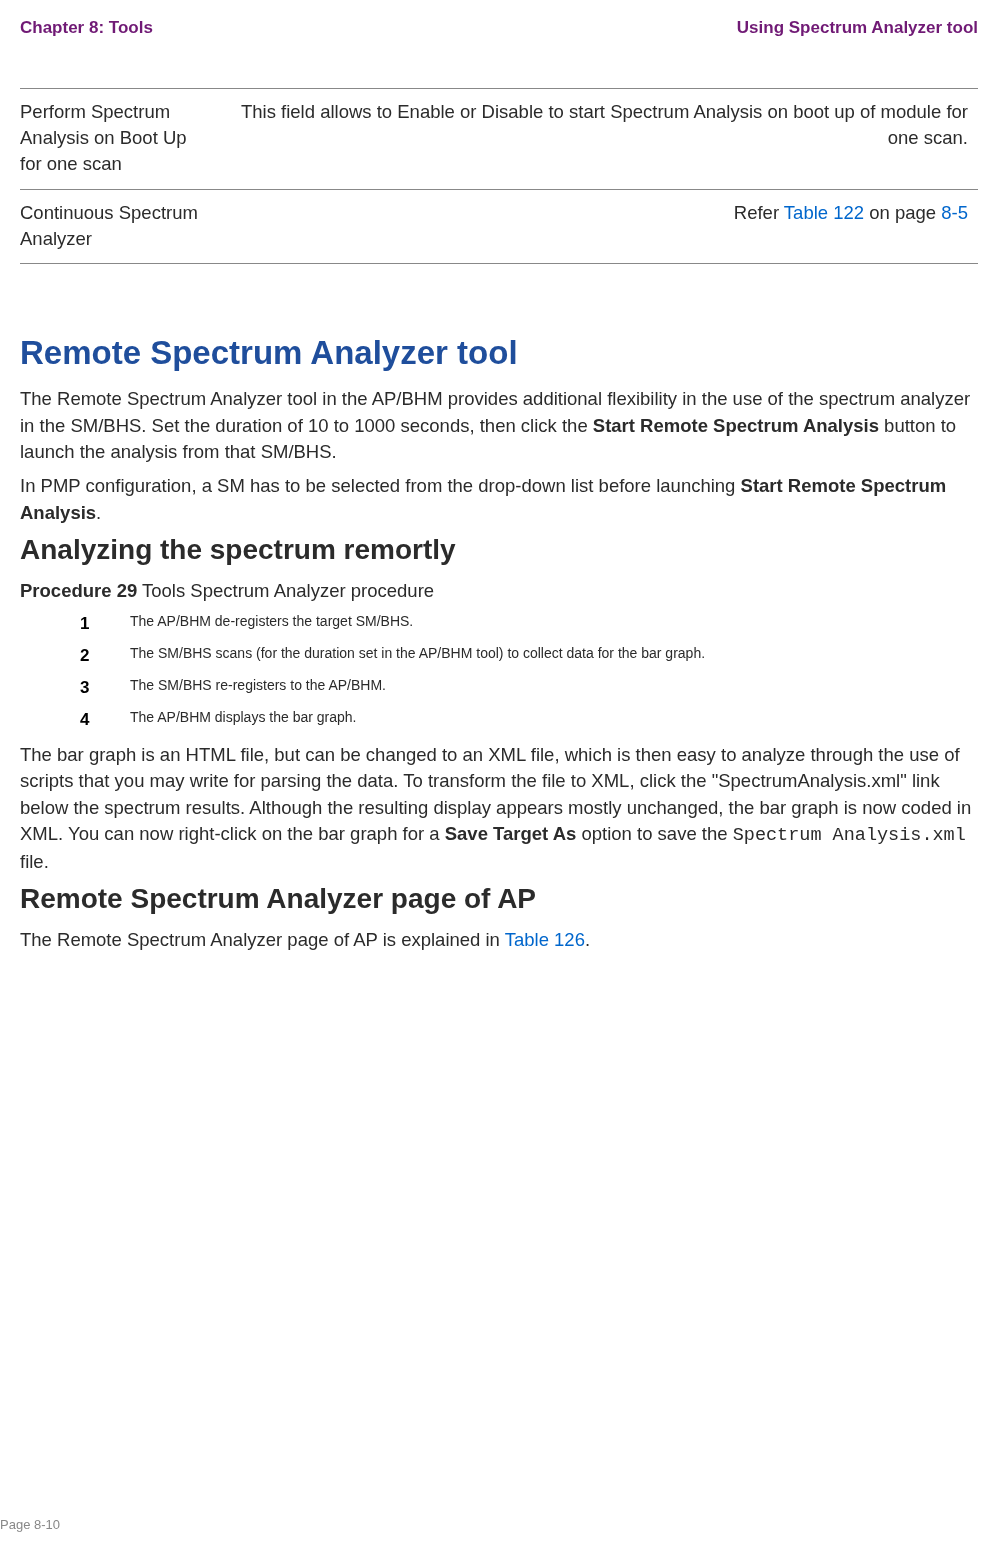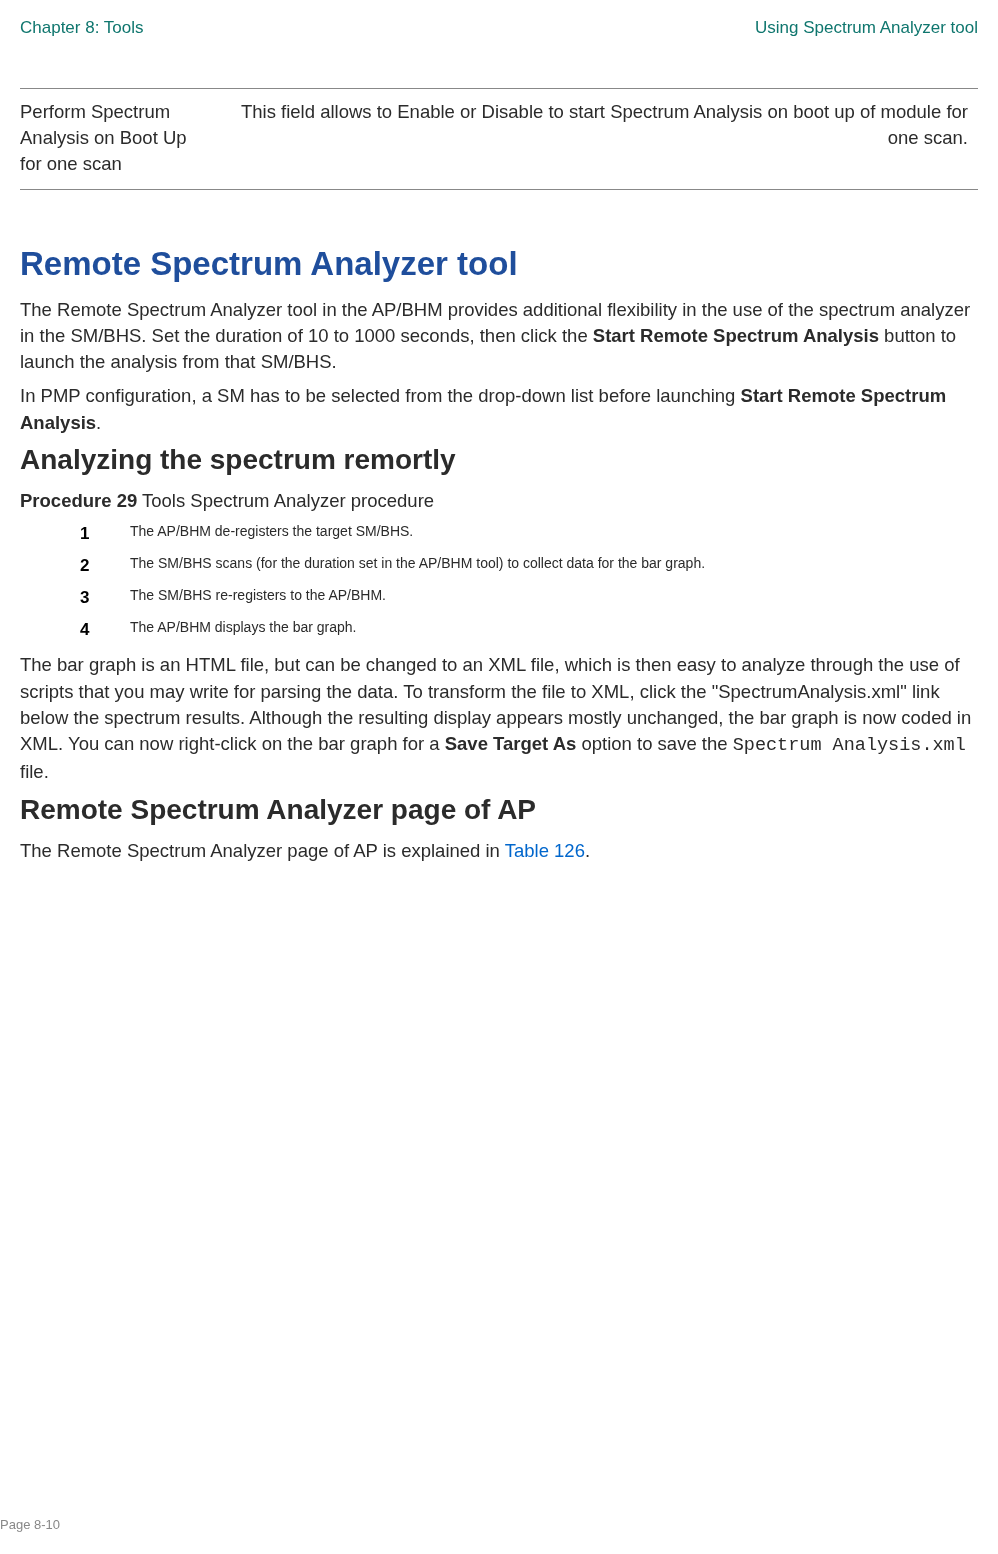--- a/index.html
+++ b/index.html
@@ -11,28 +11,29 @@
       font-family: Arial, Helvetica, sans-serif;
       background: #ffffff;
       width: 998px;
       height: 1554px;
       position: relative;
       padding: 18px 20px 0 20px;
     }
     .header-row {
       display: flex;
       justify-content: space-between;
-      color: #0f766e;
+      color: #701a75;
       font-size: 17px;
       margin-bottom: 50px;
+      font-weight: bold;
     }
     .content-table {
       width: 100%;
       border-collapse: collapse;
-      margin-bottom: 55px;
+      margin-bottom: 70px;
     }
     .content-table td {
       padding: 10px 10px 12px 0;
       vertical-align: top;
       font-size: 18.5px;
       line-height: 1.4;
       color: #2b2b2b;
     }
     .content-table tr {
       border-top: 1px solid #888;
@@ -110,20 +111,26 @@
   <span>Chapter 8:  Tools</span>
   <span>Using Spectrum Analyzer tool</span>
 </div>
 
 <table class="content-table">
   <tbody>
       <tr>
     <td class="cell-left">Perform Spectrum Analysis on Boot Up for one scan</td>
     <td class="cell-right">This field allows to Enable or Disable to start Spectrum Analysis on boot up of module for one scan.</td>
   </tr>
+  <tr>
+    <td class="cell-left">Continuous Spectrum Analyzer</td>
+    <td class="cell-right">
+      <span>Refer </span><span class="link">Table 122</span><span> on page </span><span class="link">8-5</span>
+    </td>
+  </tr>
 </tbody>
   </table>
 
 <h1 class="big">Remote Spectrum Analyzer tool</h1>
 
 <p class="body">
   <span>The Remote Spectrum Analyzer tool in the AP/BHM provides additional flexibility in the use of the spectrum analyzer in the SM/BHS. Set the duration of 10 to 1000 seconds, then click the </span><strong>Start Remote Spectrum Analysis</strong><span> button to launch the analysis from that SM/BHS.</span>
 </p>
 <p class="body">
   <span>In PMP configuration, a SM has to be selected from the drop-down list before launching </span><strong>Start Remote Spectrum Analysis</strong><span>.</span>

